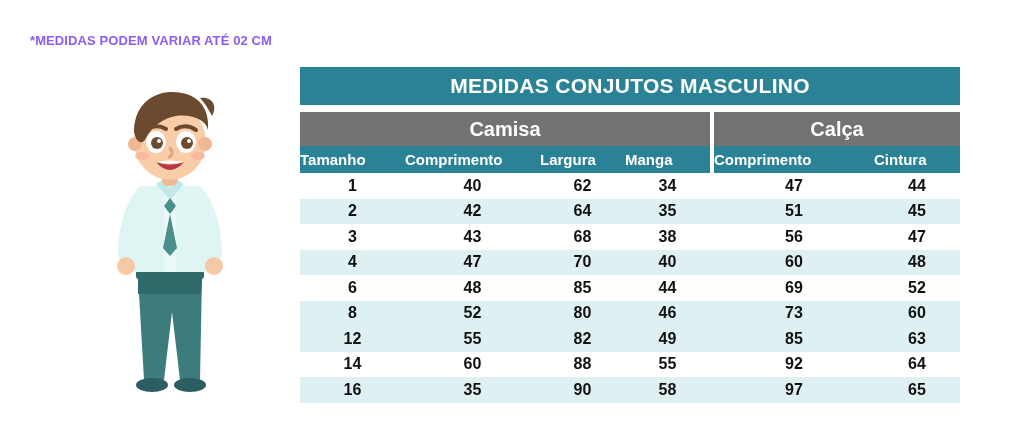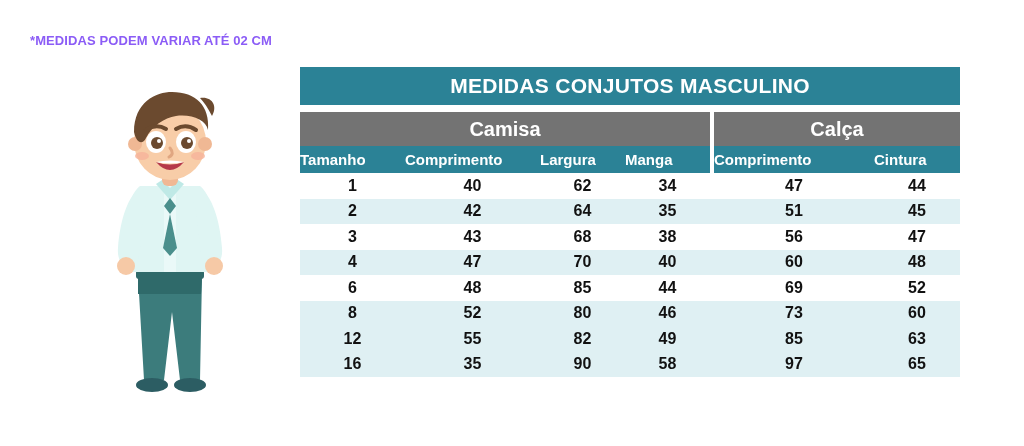--- a/index.html
+++ b/index.html
@@ -250,20 +250,29 @@
       </tr>
       <tr class="row-even">
         <td class="data-cell">12</td>
         <td class="data-cell">55</td>
         <td class="data-cell">82</td>
         <td class="data-cell">49</td>
         <td class="cell-sep"></td>
         <td class="data-cell">85</td>
         <td class="data-cell">63</td>
       </tr>
+      <tr class="row-odd">
+        <td class="data-cell">14</td>
+        <td class="data-cell">60</td>
+        <td class="data-cell">88</td>
+        <td class="data-cell">55</td>
+        <td class="cell-sep"></td>
+        <td class="data-cell">92</td>
+        <td class="data-cell">64</td>
+      </tr>
       <tr class="row-even">
         <td class="data-cell">16</td>
         <td class="data-cell">35</td>
         <td class="data-cell">90</td>
         <td class="data-cell">58</td>
         <td class="cell-sep"></td>
         <td class="data-cell">97</td>
         <td class="data-cell">65</td>
       </tr>
     </tbody>

